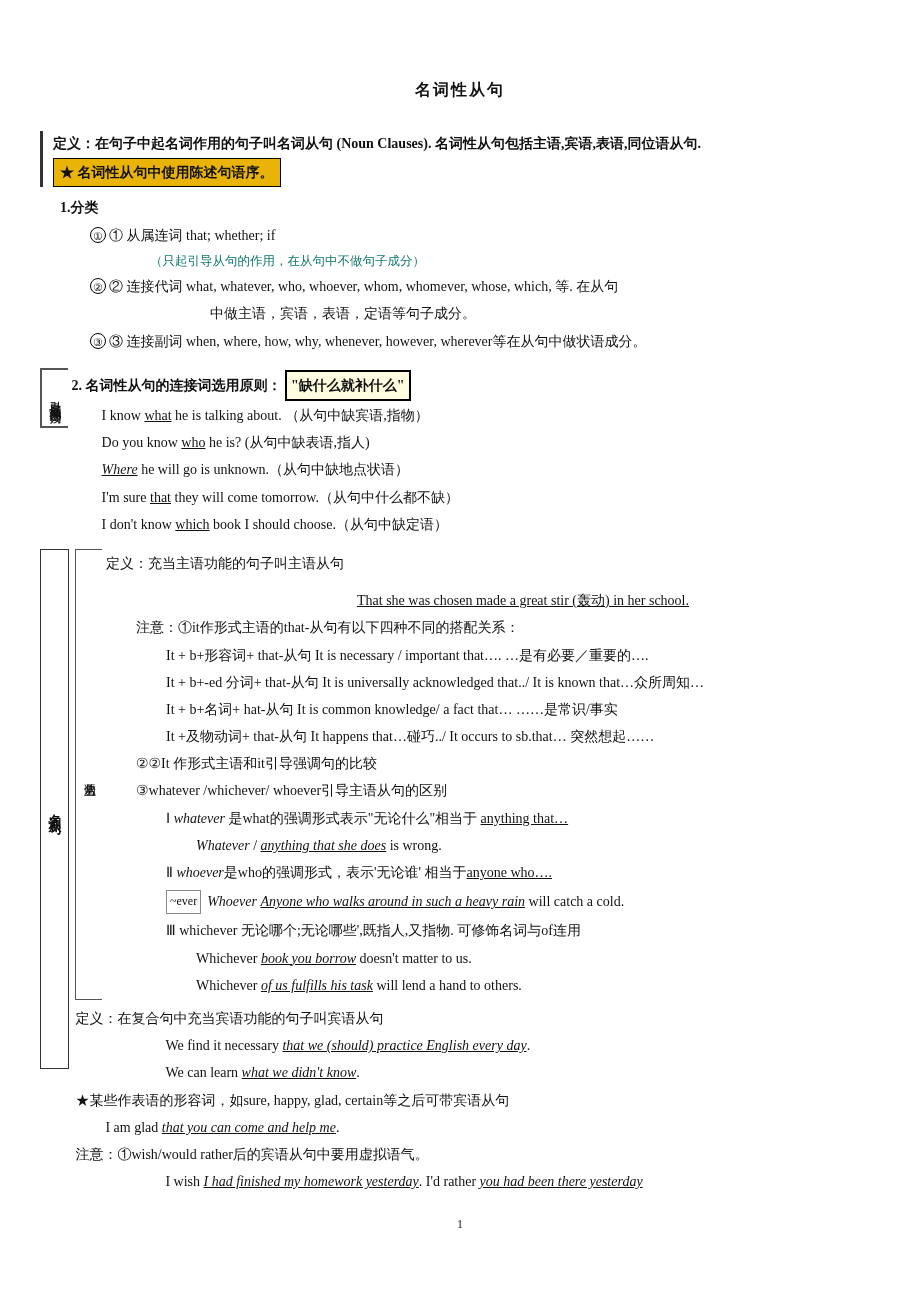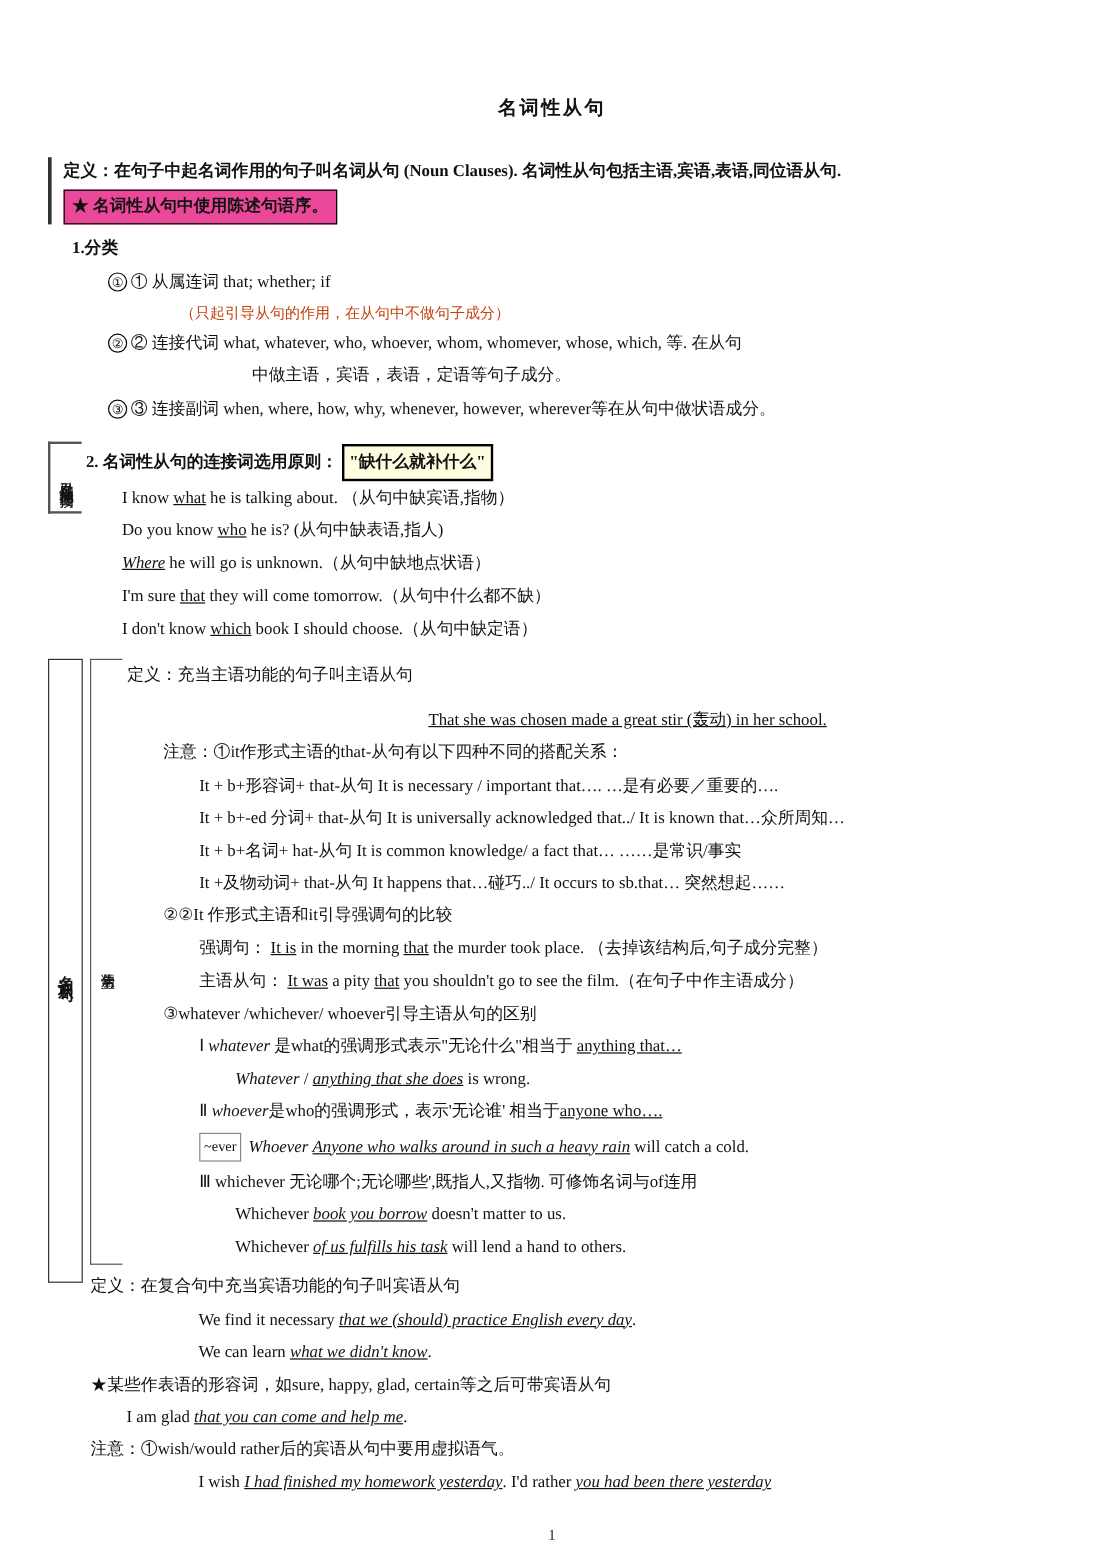--- a/index.html
+++ b/index.html
@@ -33,32 +33,32 @@
       display: inline-block;
       border: 2px solid #000;
       padding: 1px 4px;
       background: #fffde0;
       font-weight: bold;
     }
     .star-highlight {
       display: inline-block;
       border: 1.5px solid #000;
       padding: 1px 6px;
-      background: #ec4899;
+      background: #eab308;
     }
     .indent1 { margin-left: 30px; }
     .indent2 { margin-left: 60px; }
     .indent3 { margin-left: 90px; }
     .indent4 { margin-left: 120px; }
     .underline { text-decoration: underline; }
     .bold { font-weight: normal; text-align: center; }
     .italic { font-style: italic; }
     .bracket-note {
       font-size: 12.5px;
-      color: #c2410c;
+      color: #0f766e;
     }
     .circle-num {
       display: inline-block;
       border: 1px solid #000;
       border-radius: 50%;
       width: 16px;
       height: 16px;
       line-height: 16px;
       text-align: center;
       font-size: 11px;
@@ -156,30 +156,20 @@
             <p>
               <span class="bold">It + b</span>+名词+ <span class="bold">hat-从句</span>   It is common knowledge/ a fact that…    ……是常识/事实
             </p>
             <p>
               <span class="bold">It +及物动词+</span> <span class="bold">that-</span>从句  It happens that…碰巧../ It occurs to sb.that… 突然想起……
             </p>
           </div>
 
           <p class="indent1">②<span>②It 作形式主语和it引导强调句的比较</span></p>
 
-          <div class="indent2">
-            <p>
-              <span class="bold">强调句：</span>
-              <span class="bold underline">It is</span> in the morning <span class="bold underline">that</span> the murder took place.    （去掉该结构后,句子成分完整）
-            </p>
-            <p>
-              <span class="bold">主语从句：</span>
-              <span class="bold underline">It was</span> a pity <span class="bold underline">that</span> you shouldn't go to see the film.（在句子中作主语成分）
-            </p>
-          </div>
 
           <p class="indent1">③whatever /whichever/ whoever引导主语从句的区别</p>
 
           <div class="indent2">
             <p>
               <span class="roman bold">Ⅰ</span> <span class="italic">whatever</span> 是what的强调形式表示"无论什么"相当于 <span class="bold underline">anything that…</span>
             </p>
             <p class="indent1">
               <span class="italic">Whatever</span> / <span class="underline italic">anything that she does</span> is wrong.
             </p>

